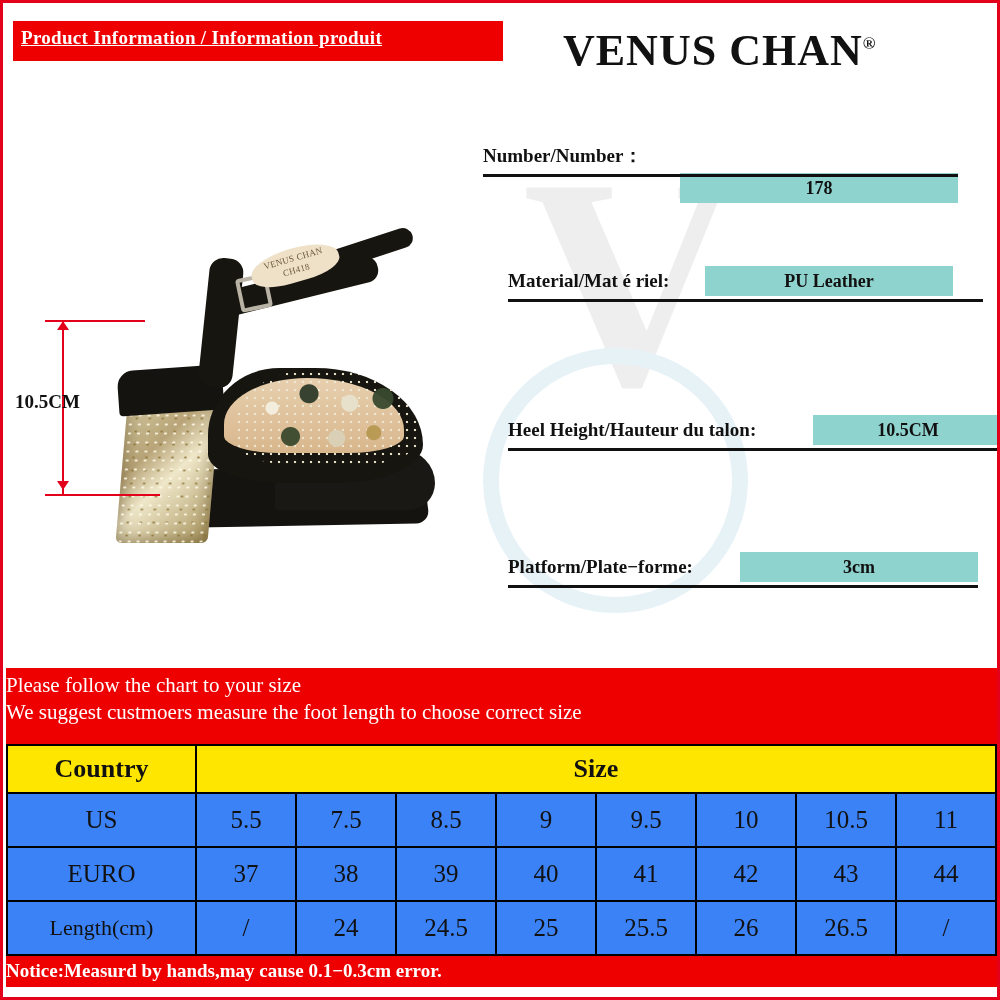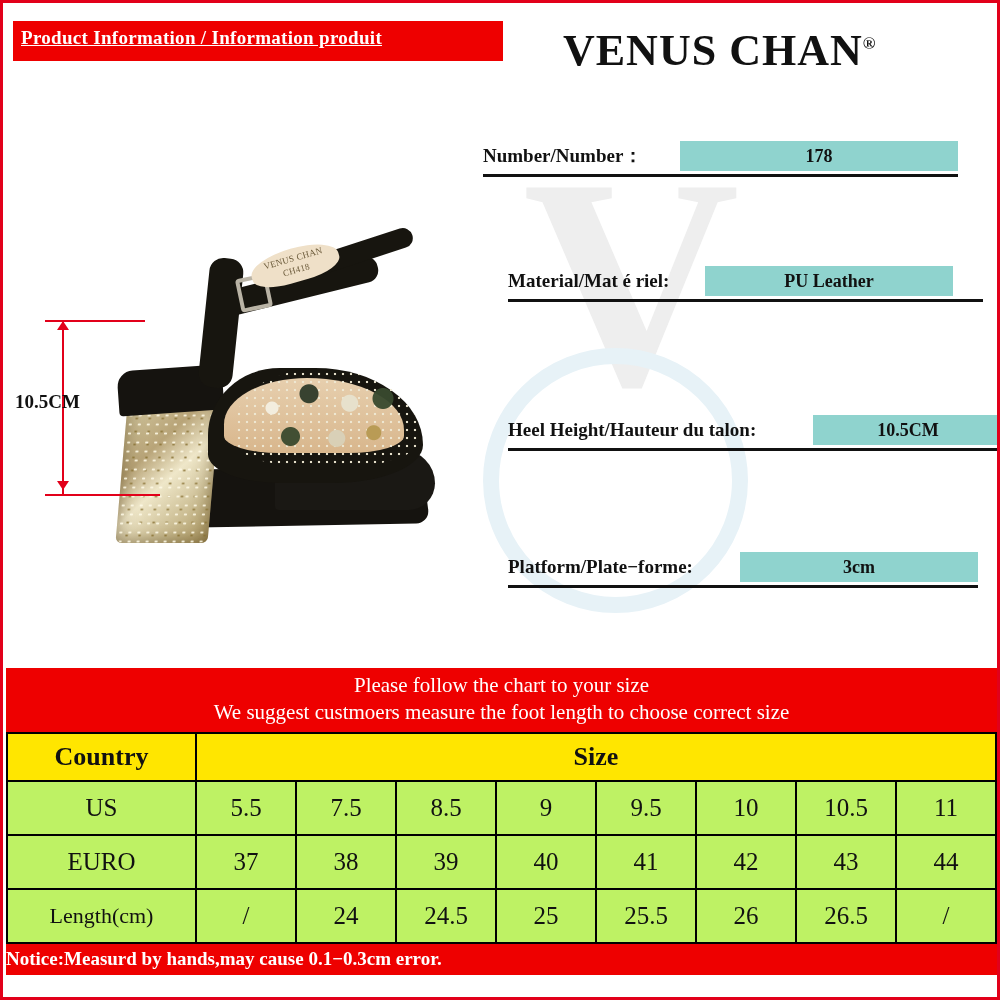--- a/index.html
+++ b/index.html
@@ -352,45 +352,45 @@
   
   .chart {
     position: absolute;
     left: 3px;
     top: 665px;
     width: 991px;
   }
   .chart-note {
     background: #ee0000;
     color: #ffffff;
-    text-align: center;
+    text-align: left;
     font-size: 21px;
     font-family: "Liberation Serif", serif;
-    padding: 4px 0 6px 0;
+    padding: 4px 0 18px 0;
     line-height: 27px;
   }
   table.size-table {
     border-collapse: collapse;
     width: 991px;
     table-layout: fixed;
   }
   table.size-table td {
     border: 2px solid #000000;
     text-align: center;
     font-family: "Liberation Serif", serif;
     color: #111111;
   }
   .row-head td {
     background: #ffe600;
     font-size: 26px;
     height: 44px;
     font-weight: bold;
   }
   .data-row td {
-    background: #bef264;
+    background: #3b82f6;
     font-size: 25px;
     height: 50px;
   }
   .data-row td.rowlabel {
     font-size: 25px;
   }
   .row-len td.rowlabel { font-size: 22px; }
   .footer-note {
     background: #ee0000;
     color: #ffffff;
@@ -442,21 +442,21 @@
       <div class="measure-cap top"></div>
       <div class="measure-cap bottom"></div>
       <div class="arrow-up"></div>
       <div class="arrow-down"></div>
     </div>
     <div class="measure-label">10.5CM</div>
   </div>
 
   <div class="spec" style="left:480px; top:138px; width:475px;">
     <div class="spec-label">Number/Number：</div>
-    <div class="spec-value" style="left:197px; width:278px;">178</div>
+    <div class="spec-value" style="left:197px; width:278px;margin-top:32px;">178</div>
     <div class="spec-underline" style="width:475px;"></div>
   </div>
 
   <div class="spec" style="left:505px; top:263px; width:475px;">
     <div class="spec-label">Material/Mat é riel:</div>
     <div class="spec-value" style="left:197px; width:248px;">PU Leather</div>
     <div class="spec-underline" style="width:475px;"></div>
   </div>
 
   <div class="spec" style="left:505px; top:412px; width:495px;">

